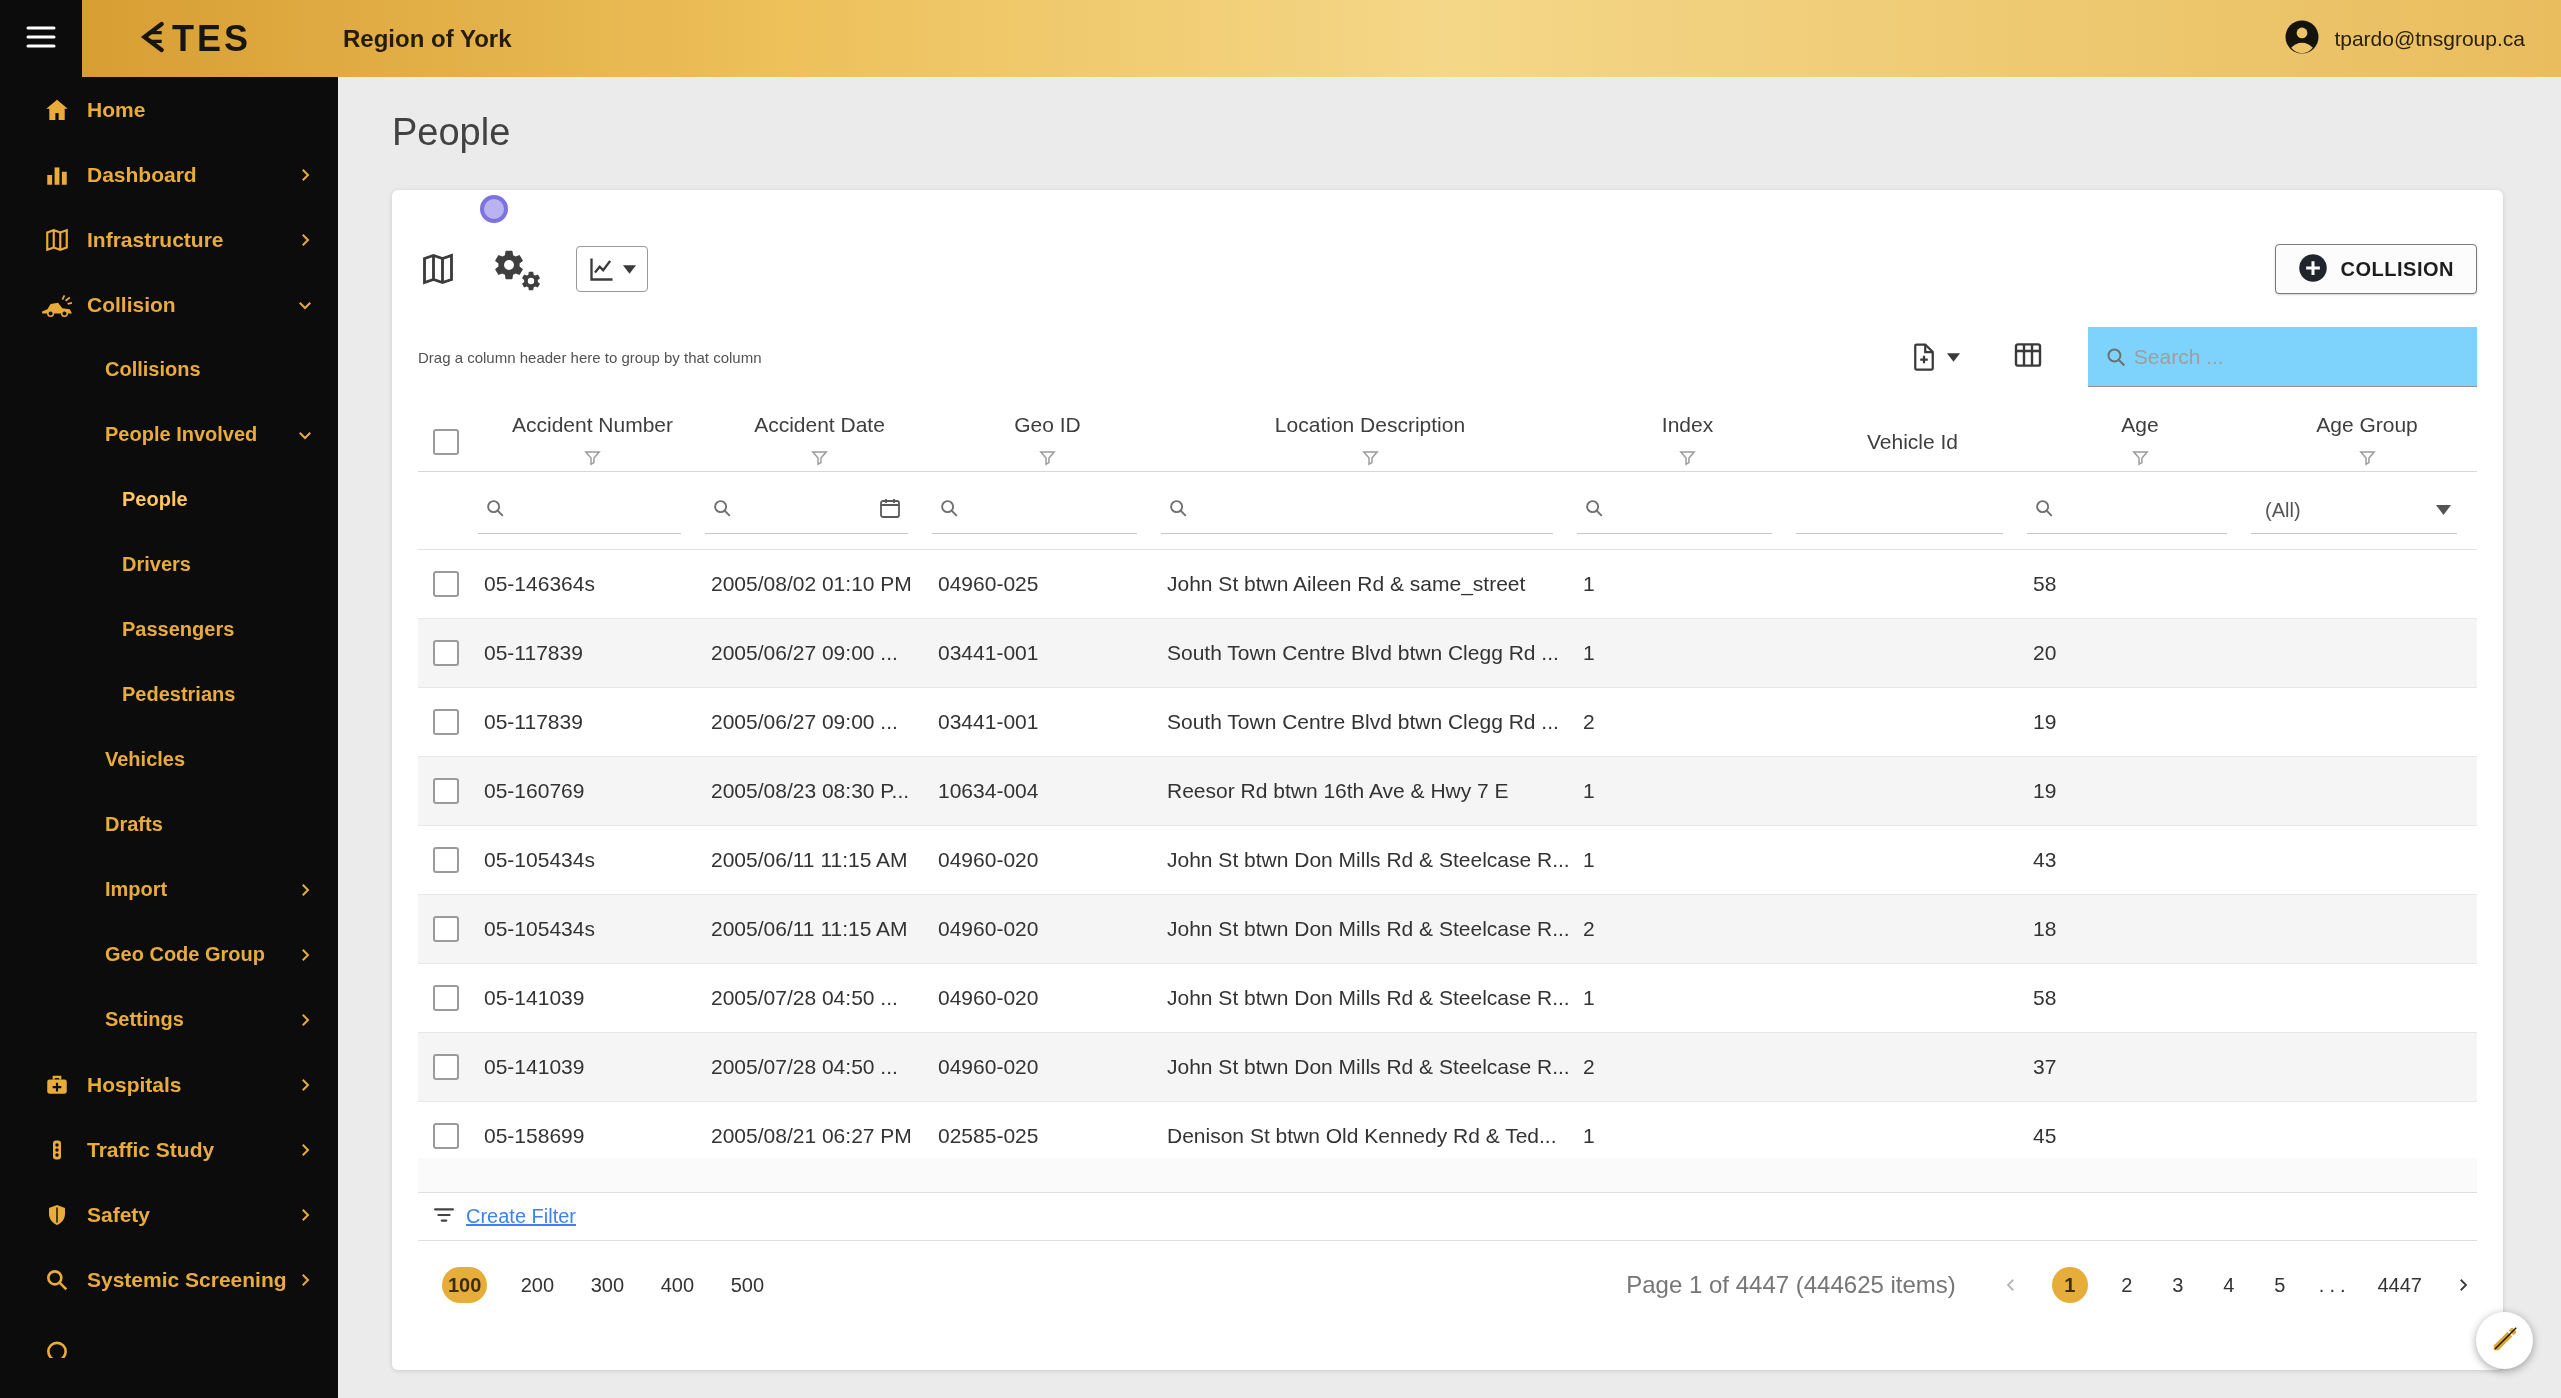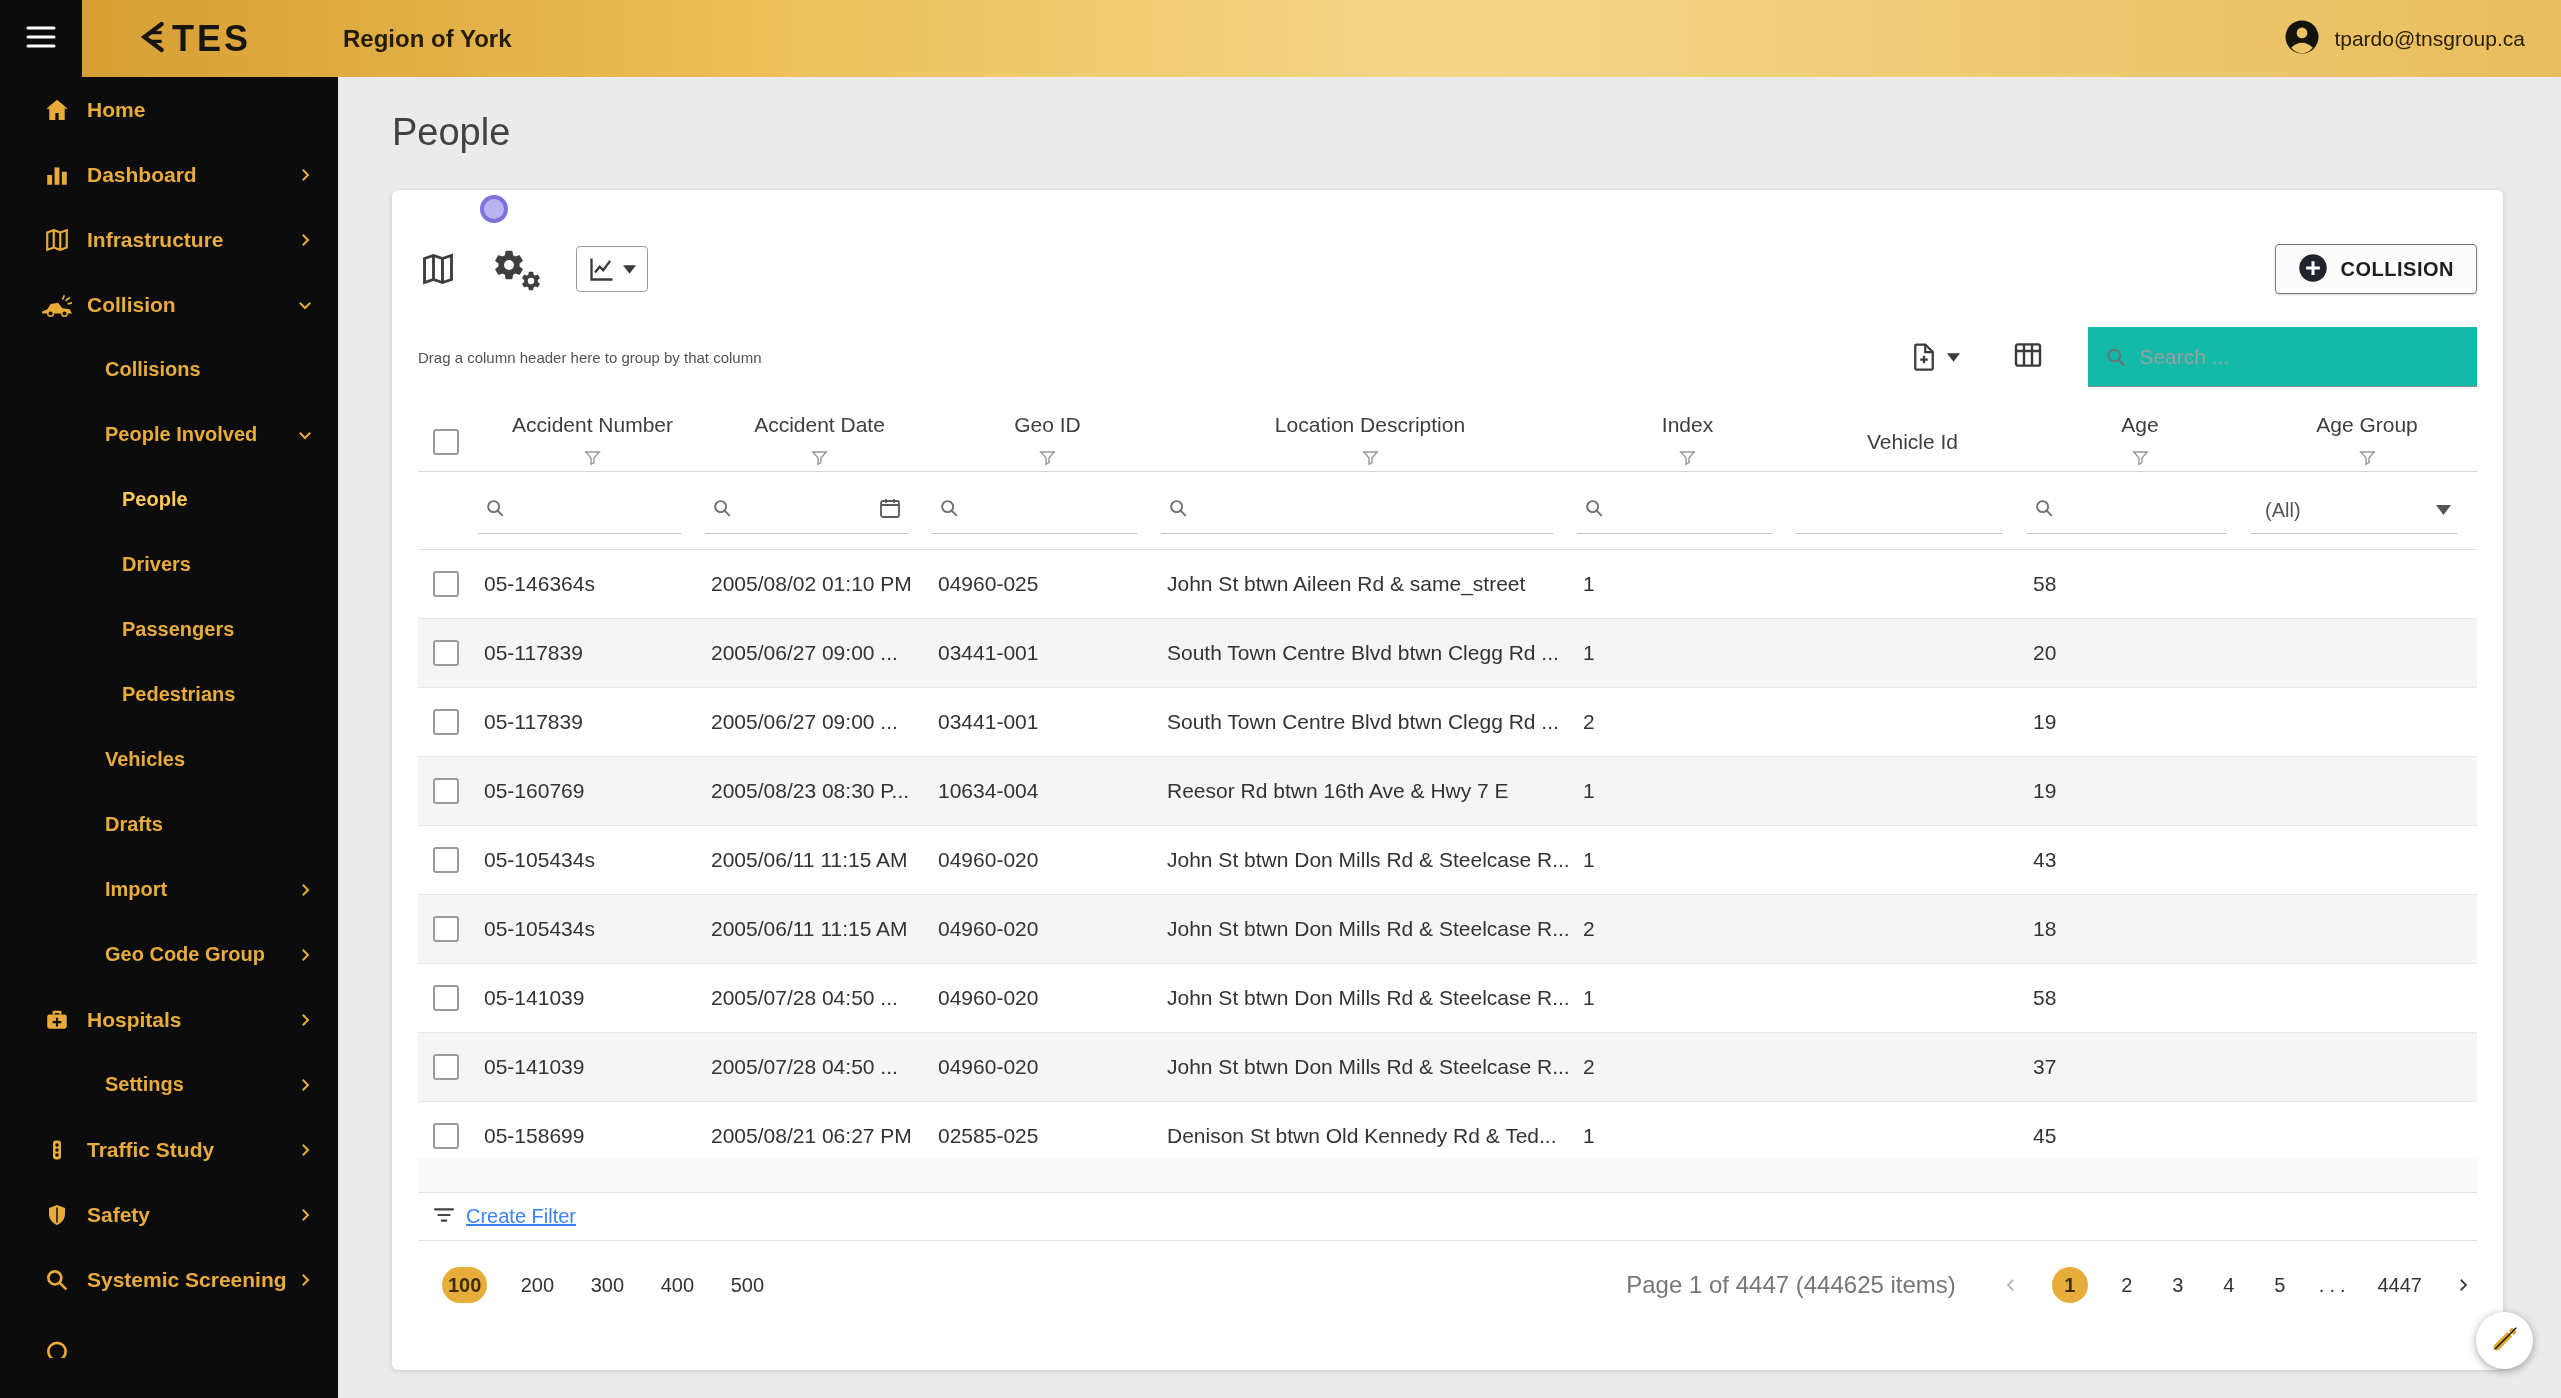--- a/index.html
+++ b/index.html
@@ -42,21 +42,21 @@
   .gear-big { position: absolute; left: 0; top: 2px; }
   .gear-small { position: absolute; right: 0; bottom: 0; }
   .btn-chart { width: 72px; height: 46px; border: 1px solid #9A9A9A; border-radius: 4px; background: #FFFFFF; display: flex; align-items: center; justify-content: center; gap: 7px; }
   .btn-collision { margin-left: auto; display: flex; align-items: center; gap: 13px; height: 50px; padding: 0 22px; background: #FCFCFC; border: 1px solid #7A7A7A; border-radius: 4px; box-shadow: 0 1px 2px rgba(0,0,0,0.18); }
   .btn-collision-label { font-size: 20px; font-weight: 700; letter-spacing: 0.5px; color: #1D1D1D; }
 
   .group-row { position: absolute; left: 26px; right: 26px; top: 135px; height: 64px; display: flex; align-items: center; }
   .group-hint { font-size: 15px; color: #525252; }
   .export-group { margin-left: auto; display: flex; align-items: center; gap: 8px; }
   .chooser-icon { margin-left: 52px; }
-  .search-box { margin-left: 44px; width: 389px; height: 60px; background: #14b8a6; border-bottom: 1px solid #8F8F8F; display: flex; align-items: center; gap: 12px; padding: 0 16px; }
+  .search-box { margin-left: 44px; width: 389px; height: 60px; background: #7dd3fc; border-bottom: 1px solid #8F8F8F; display: flex; align-items: center; gap: 6px; padding: 0 16px; }
   .search-box input { border: none; outline: none; background: transparent; font-size: 21px; color: #333; width: 100%; font-family: "Liberation Sans", sans-serif; }
   .search-box input::placeholder { color: #9E9E9E; }
 
   
   .grid { position: absolute; left: 26px; right: 26px; top: 223px; }
   table { width: 100%; border-collapse: collapse; table-layout: fixed; }
   th { height: 46px; font-weight: 400; font-size: 21px; color: #3E3E3E; text-align: left; border-bottom: 1px solid #D7D7D7; padding: 0; }
   .th-inner { display: flex; align-items: center; gap: 10px; padding-left: 10px; white-space: nowrap; overflow: hidden; flex-direction: column; }
   .filter-row td { height: 78px; border-bottom: 1px solid #E2E2E2; vertical-align: middle; padding: 0; }
   .filter-inner { display: flex; align-items: center; height: 46px; border-bottom: 1px solid #C4C4C4; margin: 0 20px 0 4px; padding: 0 6px; }
@@ -229,38 +229,38 @@
   <div class="nav-item lvl2" data-interactable="true">
     <span class="nav-label" data-interactable="false">Geo Code Group</span>
     <span class="chev" data-interactable="false">
       <svg width="18" height="18" viewBox="0 0 24 24">
           <path d="M9 5l7 7-7 7" fill="none" stroke="#E9AC3B" stroke-width="2.6"></path>
         </svg>
     </span>
   </div>
 
 
+  <div class="nav-item lvl2" data-interactable="true">
+    <span class="nav-label" data-interactable="false">Settings</span>
+    <span class="chev" data-interactable="false">
+      <svg width="18" height="18" viewBox="0 0 24 24">
+          <path d="M9 5l7 7-7 7" fill="none" stroke="#E9AC3B" stroke-width="2.6"></path>
+        </svg>
+    </span>
+  </div>
+
   <div class="nav-item lvl1" data-interactable="true">
     <span class="nav-icon" data-interactable="false">
       <svg width="26" height="26" viewBox="0 0 24 24">
           <rect x="3" y="7" width="18" height="13" rx="2" fill="#E9AC3B"></rect>
           <path d="M9 7V4.5h6V7" fill="none" stroke="#E9AC3B" stroke-width="2"></path>
           <path d="M11 10h2v3h3v2h-3v3h-2v-3H8v-2h3z" fill="#0C0C0C"></path>
         </svg>
     </span>
     <span class="nav-label" data-interactable="false">Hospitals</span>
-    <span class="chev" data-interactable="false">
-      <svg width="18" height="18" viewBox="0 0 24 24">
-          <path d="M9 5l7 7-7 7" fill="none" stroke="#E9AC3B" stroke-width="2.6"></path>
-        </svg>
-    </span>
-  </div>
-
-  <div class="nav-item lvl2" data-interactable="true">
-    <span class="nav-label" data-interactable="false">Settings</span>
     <span class="chev" data-interactable="false">
       <svg width="18" height="18" viewBox="0 0 24 24">
           <path d="M9 5l7 7-7 7" fill="none" stroke="#E9AC3B" stroke-width="2.6"></path>
         </svg>
     </span>
   </div>
 
   <div class="nav-item lvl1" data-interactable="true">
     <span class="nav-icon" data-interactable="false">
       <svg width="24" height="26" viewBox="0 0 24 24">

